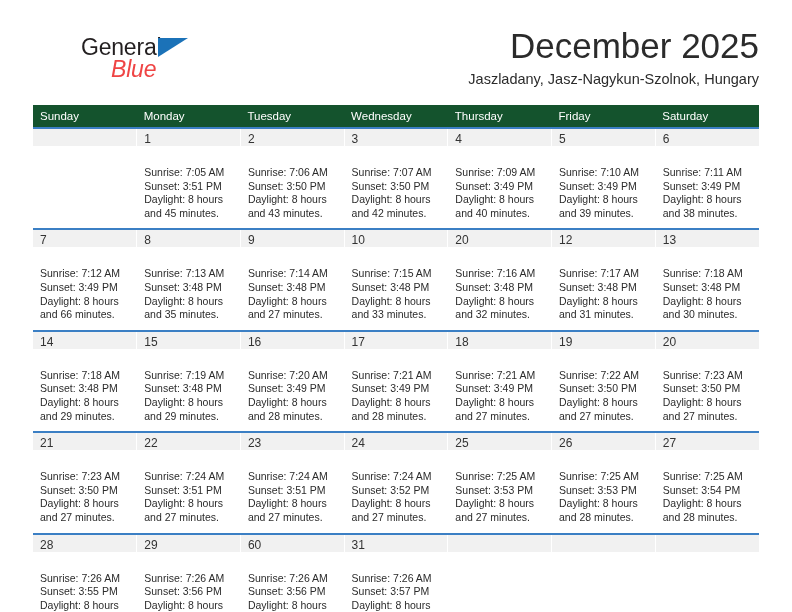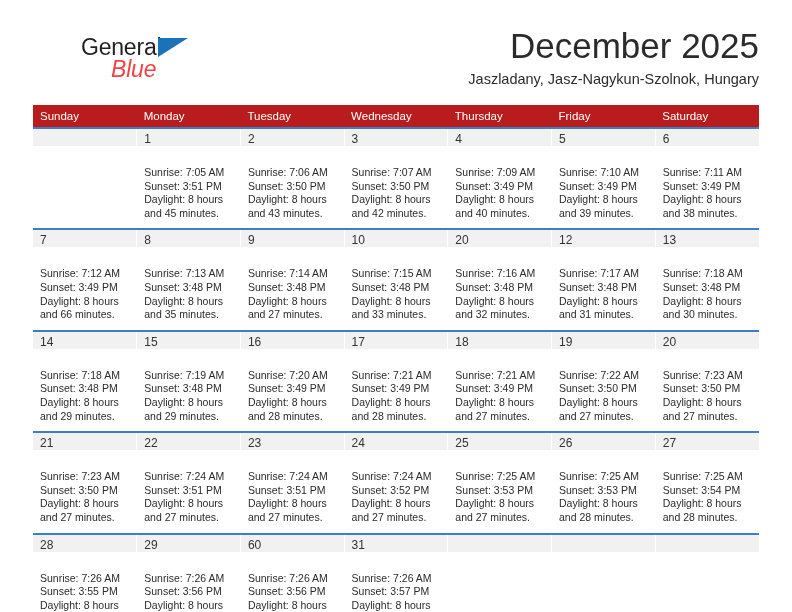--- a/index.html
+++ b/index.html
@@ -89,21 +89,21 @@
   
   .calendar {
     position: absolute;
     left: 33px;
     top: 105px;
     width: 726px;
     border-collapse: collapse;
     table-layout: fixed;
   }
   .calendar th {
-    background: #b91c1c;
+    background: #14532d;
     color: #ffffff;
     font-size: 11.5px;
     font-weight: normal;
     text-align: left;
     padding: 5px 0 5px 7px;
     height: 19px;
     box-sizing: border-box;
     border: none;
   }
   .calendar col {

